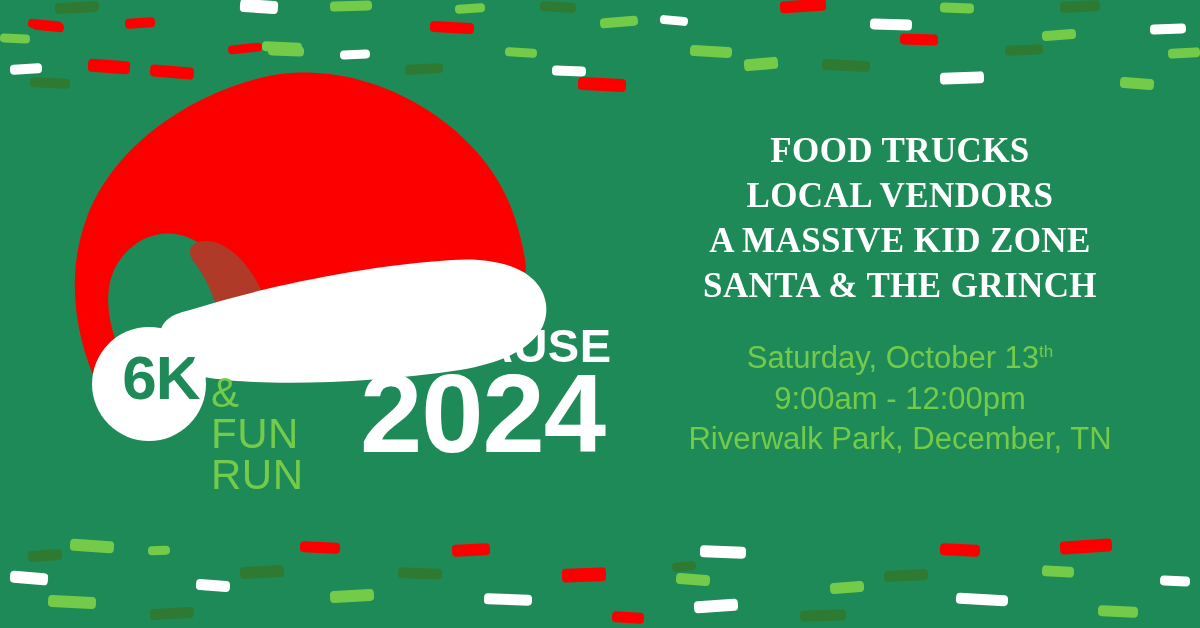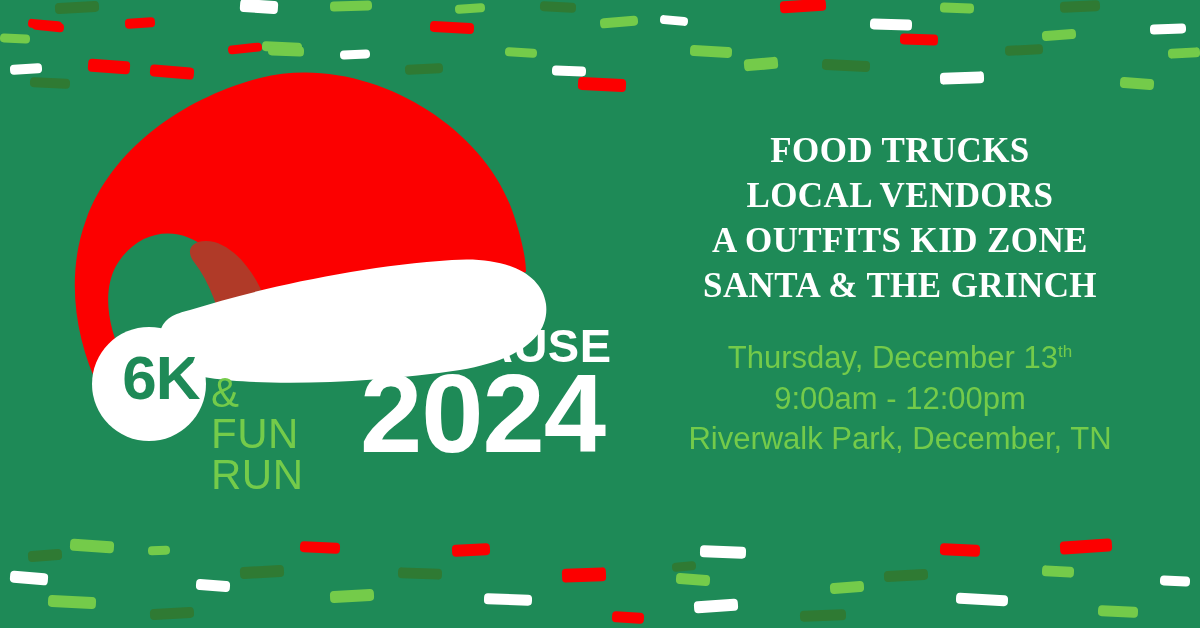--- a/index.html
+++ b/index.html
@@ -246,24 +246,24 @@
   <div id="title-main">A LOCAL CLAUSE</div>
   <div id="title-sub">
     <div>&amp; FUN</div>
     <div>RUN</div>
   </div>
   <div id="title-year">2024</div>
 
   <div id="features">
     <div>FOOD TRUCKS</div>
     <div>LOCAL VENDORS</div>
-    <div>A OUTFITS KID ZONE</div>
+    <div>A MASSIVE KID ZONE</div>
     <div>SANTA &amp; THE GRINCH</div>
   </div>
 
   <div id="details">
-    <div><span>Thursday, December 13</span><sup>th</sup></div>
+    <div><span>Saturday, October 13</span><sup>th</sup></div>
     <div>9:00am - 12:00pm</div>
     <div>Riverwalk Park, December, TN</div>
   </div>
 
 
 </div>
 
 </body></html>

